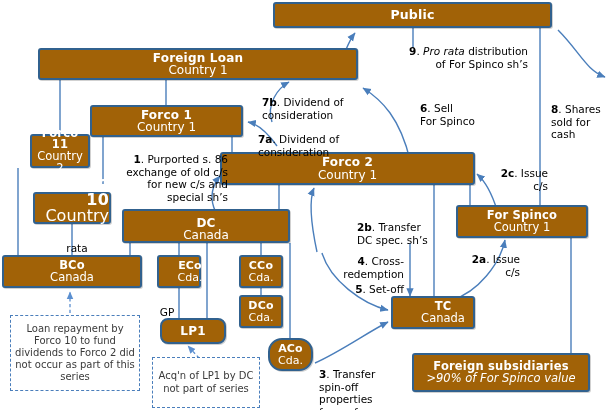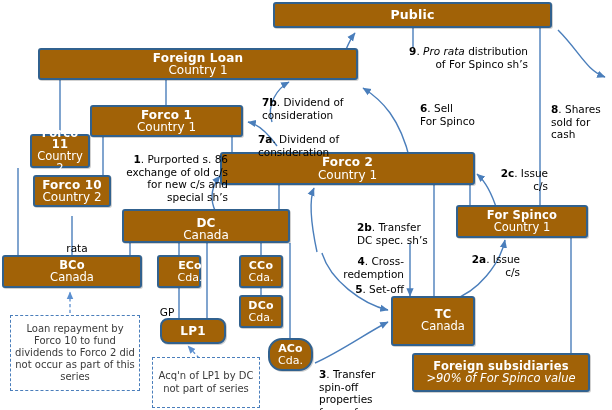--- a/index.html
+++ b/index.html
@@ -126,21 +126,21 @@
   <div class="node" style="left:90px;top:105px;width:153px;height:32px;font-size:12px;">
     <span class="l1">Forco 1</span>
     <span class="l2">Country 1</span>
   </div>
 
   <div class="node" style="left:2px;top:134px;width:60px;height:34px;font-size:11.5px;margin-left:28px;">
     <span class="l1">Forco 11</span>
     <span class="l2">Country 2</span>
   </div>
 
-  <div class="node" style="left:33px;top:175px;width:78px;height:32px;font-size:12px;text-align:right;">
+  <div class="node" style="left:33px;top:192px;width:78px;height:32px;font-size:16px;text-align:right;">
     <span class="l1">Forco 10</span>
     <span class="l2">Country 2</span>
   </div>
 
   <div class="node" style="left:220px;top:152px;width:255px;height:33px;font-size:12px;">
     <span class="l1">Forco 2</span>
     <span class="l2">Country 1</span>
   </div>
 
   <div class="node" style="left:456px;top:205px;width:132px;height:33px;font-size:11.5px;">
@@ -175,21 +175,21 @@
 
   <div class="node" style="left:268px;top:338px;width:45px;height:33px;font-size:11px;border-radius:14px;">
     <span class="l1">ACo</span>
     <span class="l2">Cda.</span>
   </div>
 
   <div class="node" style="left:160px;top:318px;width:66px;height:26px;border-radius:8px;font-size:12px;">
     <span class="l1">LP1</span>
   </div>
 
-  <div class="node" style="left:391px;top:296px;width:84px;height:50px;font-size:11.5px;padding-left:20px;">
+  <div class="node" style="left:391px;top:296px;width:84px;height:33px;font-size:11.5px;padding-left:20px;">
     <span class="l1">TC</span>
     <span class="l2">Canada</span>
   </div>
 
   <div class="node" style="left:412px;top:353px;width:178px;height:39px;font-size:11.5px;">
     <span class="l1">Foreign subsidiaries</span>
     <span class="l2 ital">&gt;90% of For Spinco value</span>
   </div>
 
   <div class="note" style="left:10px;top:315px;width:130px;height:76px;">

